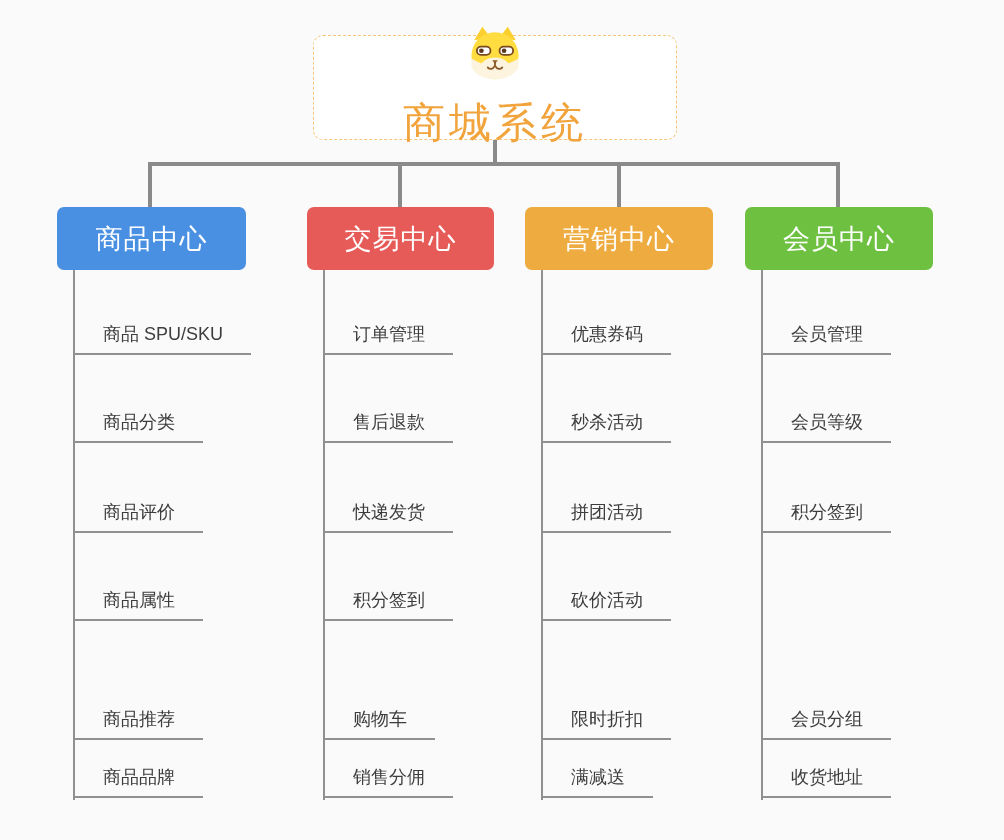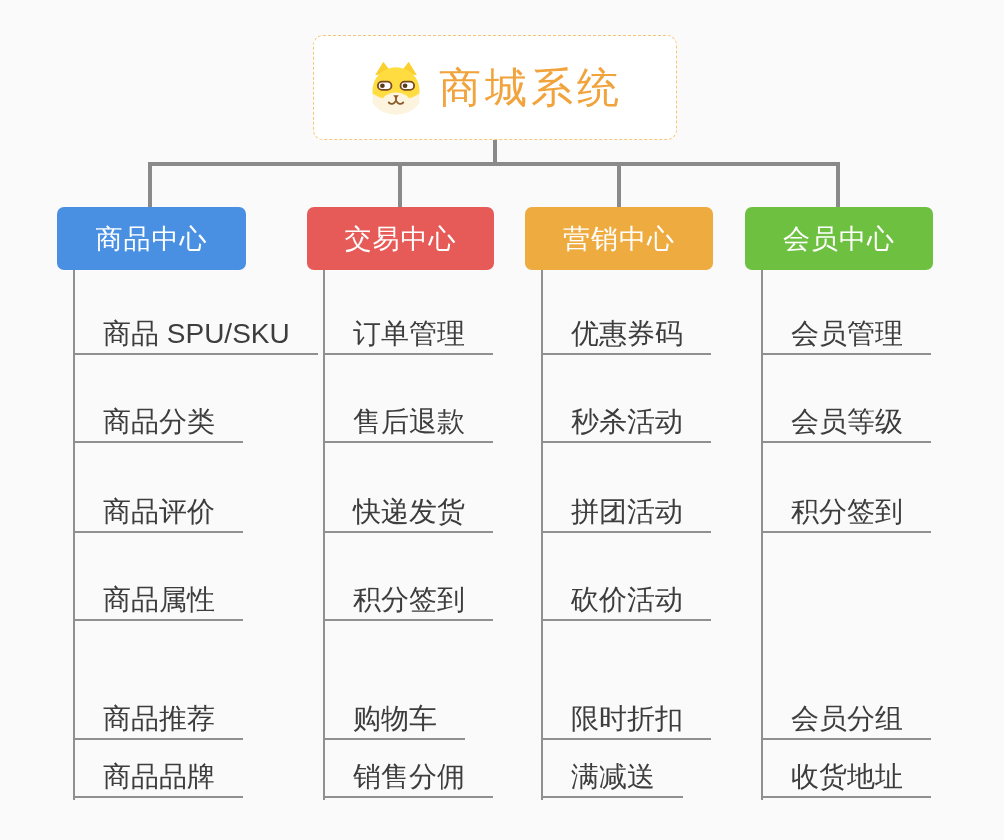--- a/index.html
+++ b/index.html
@@ -47,32 +47,32 @@
   }
   .vline{
     position:absolute;left:16px;top:63px;width:2px;height:530px;
     background:#909090;
   }
   .item{
     position:absolute;left:16px;
     display:inline-block;white-space:nowrap;
     padding:0 28px 4px 30px;
     border-bottom:2px solid #909090;
-    font-size:28px;line-height:30px;color:#3d3d3d;
+    font-size:18px;line-height:30px;color:#3d3d3d;
     cursor:pointer;
   }
   .r1{top:112px;} .r2{top:200px;} .r3{top:290px;}
   .r4{top:378px;} .r5{top:466px;margin-top:31px;} .r6{top:555px;}
 </style>
 </head>
 <body>
 
 <div class="canvas">
 
-  <div class="root-node" style="border-color: rgb(246, 197, 120);">
+  <div class="root-node" style="border-color: rgb(246, 197, 120); flex-direction: column;">
     <svg class="dog-icon" viewBox="0 0 64 60" xmlns="http://www.w3.org/2000/svg">
       <polygon points="9,16 18,1 27,13" fill="#fbcf2e"></polygon>
       <polygon points="37,13 46,1 55,16" fill="#fbcf2e"></polygon>
       <circle cx="32" cy="33" r="26" fill="#ffdd40"></circle>
       <path d="M6,36 Q32,52 58,36 L58,46 Q50,59 32,59 Q14,59 6,46 Z" fill="#fcf4de"></path>
       <ellipse cx="32" cy="46" rx="16" ry="11" fill="#fcf4de"></ellipse>
       <rect x="12" y="23" width="15" height="9" rx="4.5" fill="#ffffff" stroke="#7a4a1f" stroke-width="2"></rect>
       <rect x="37" y="23" width="15" height="9" rx="4.5" fill="#ffffff" stroke="#7a4a1f" stroke-width="2"></rect>
       <circle cx="17" cy="27.5" r="2.6" fill="#5b3a1b"></circle>
       <circle cx="42" cy="27.5" r="2.6" fill="#5b3a1b"></circle>

